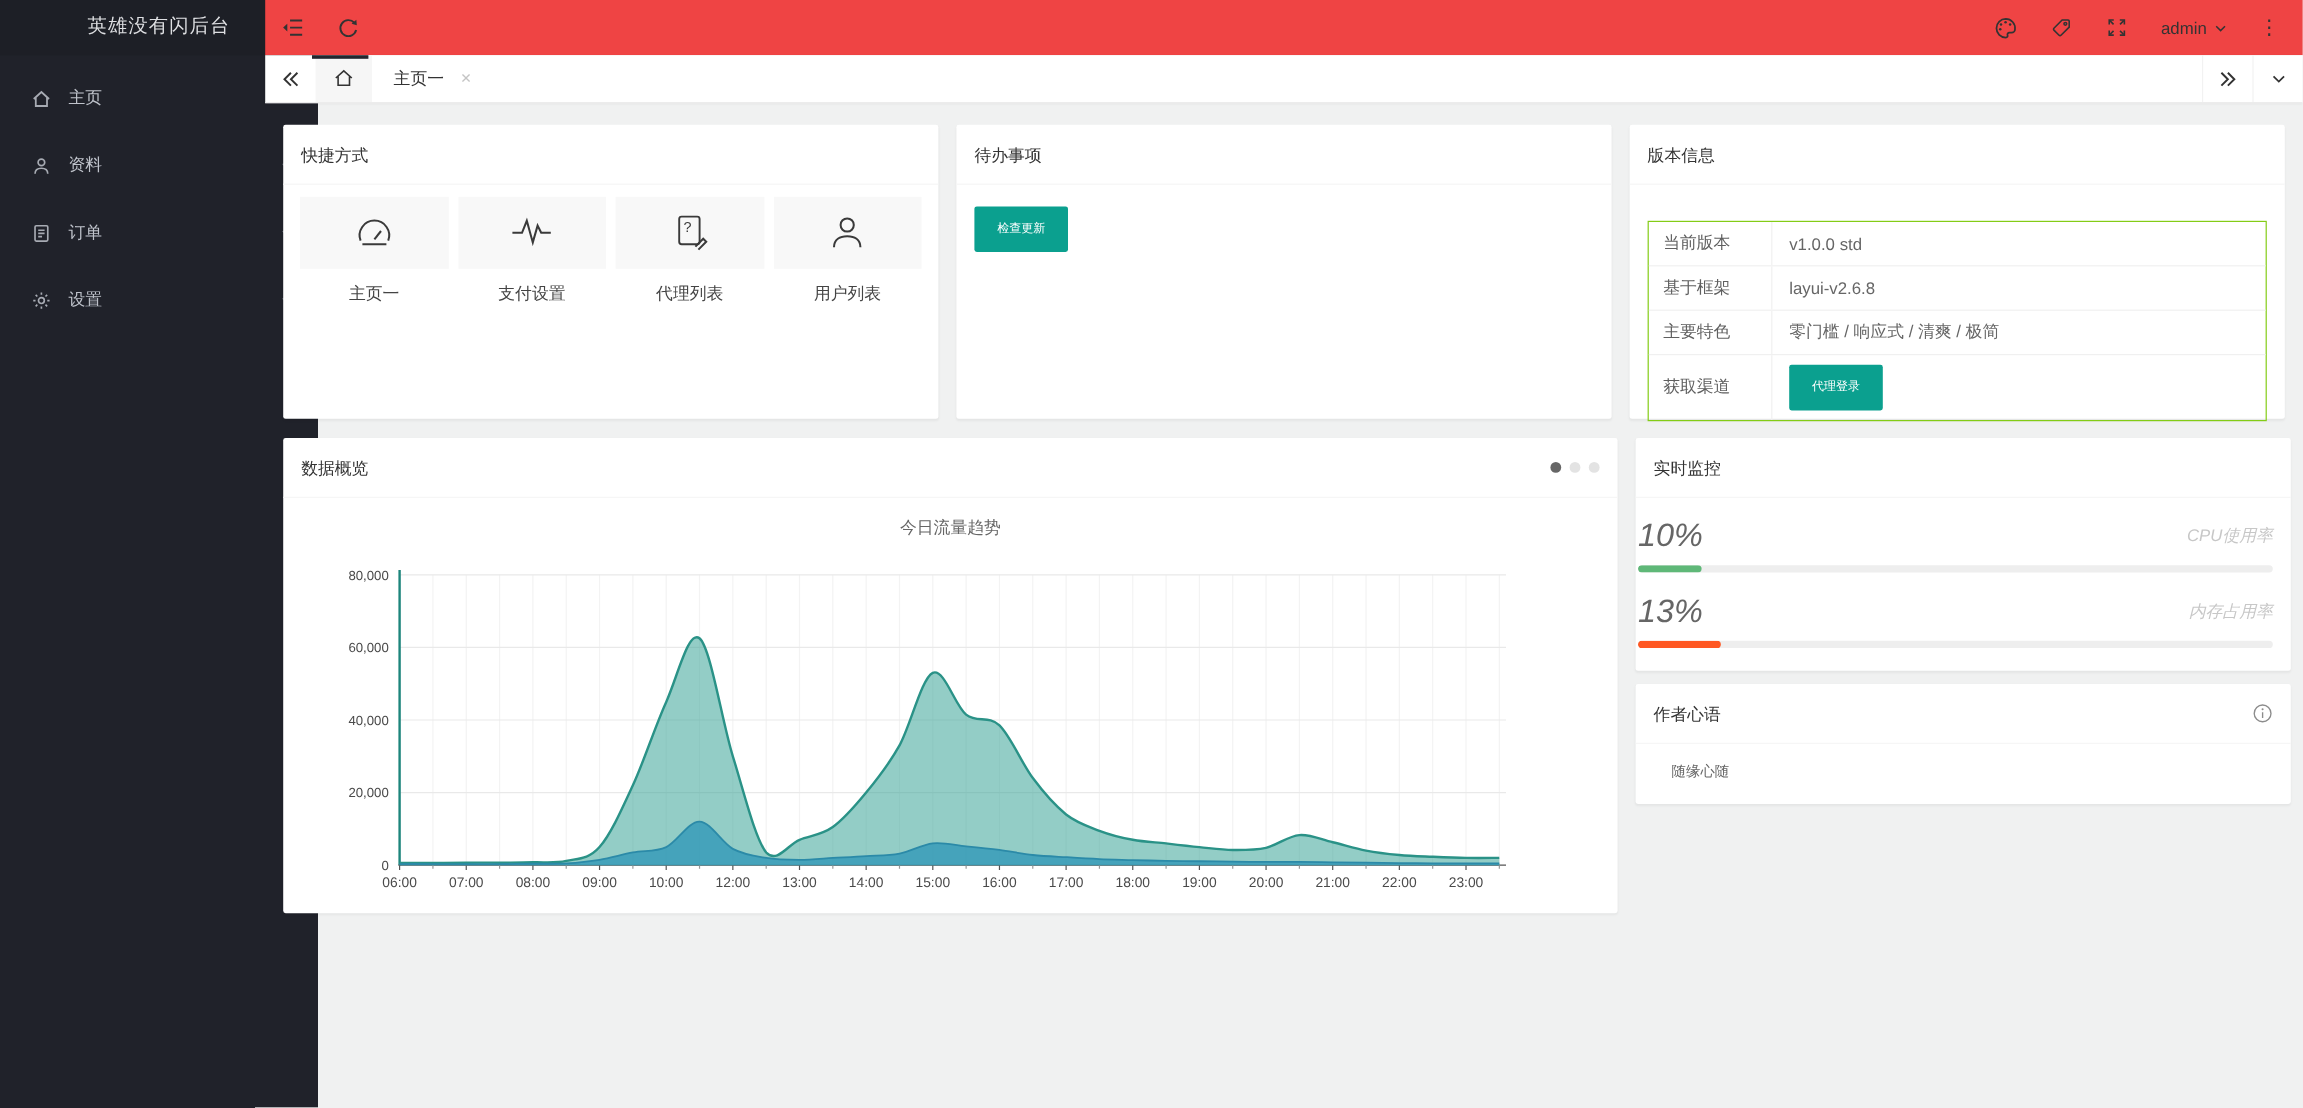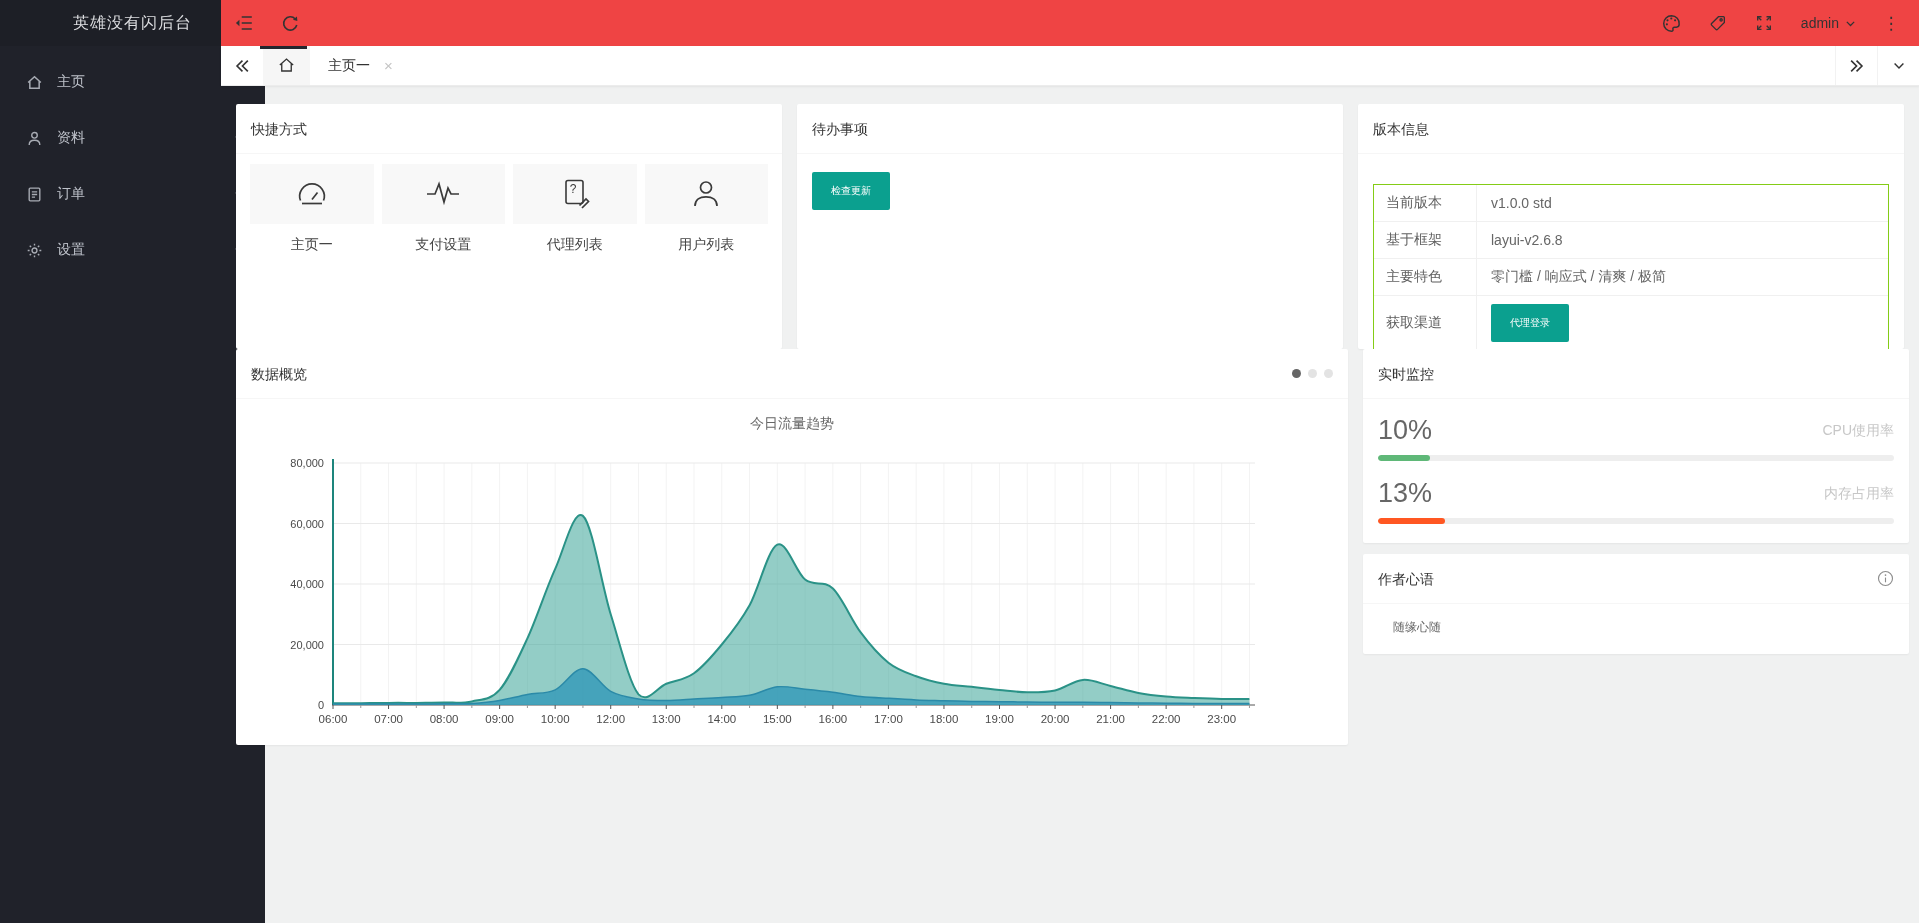--- a/index.html
+++ b/index.html
@@ -35,21 +35,21 @@
   .tab-home { width:47px; background:#f6f6f6; display:flex; align-items:center; justify-content:center; cursor:pointer; flex:none; }
   .tab-home svg { stroke:#333; }
   .tab { display:flex; align-items:center; padding:0 18px; font-size:14px; color:#333; cursor:pointer; }
   .tab .close { margin-left:14px; color:#c4c4c4; font-size:15px; line-height:1; }
   .t-spacer { flex:1; }
   .t-right { border-left:1px solid #f2f2f2; }
 
   
   .content { position:absolute; left:221px; top:86px; width:1698px; height:674px; padding:18px 15px 0 15px; }
   .row1 { display:flex; gap:15px; }
-  .row2 { display:flex; gap:15px; }
+  .row2 { display:flex; gap:15px; margin-top:16px; }
   .card { background:#fff; border-radius:2px; box-shadow:0 1px 2px rgba(0,0,0,.05); }
   .card-h { height:50px; line-height:50px; padding:0 15px; font-size:14px; color:#333; border-bottom:1px solid #f6f6f6; display:flex; align-items:center; }
   .card-h .ttl { flex:1; }
   .c-quick, .c-todo, .c-version { width:546px; height:245px; }
   .c-overview { width:1112px; height:396px; }
   .rightcol { width:546px; display:flex; flex-direction:column; }
   .c-monitor { width:546px; height:194px; }
   .c-author { width:546px; height:100px; margin-top:11px; }
 
   
@@ -72,21 +72,21 @@
   .v-btnrow { padding:8px 14px; }
 
   
   .dots { display:flex; gap:7px; }
   .dot { width:9px; height:9px; border-radius:50%; background:#e3e3e3; cursor:pointer; }
   .dot.active { background:#666; }
   .chart-title { text-align:center; font-size:14px; color:#666; margin-top:16px; }
   #traffic-svg { margin:4px 15px 0 15px; font-family:inherit; }
 
   
-  .mon-body { padding:16px 15px 0 15px; }
+  .mon-body { padding:16px 15px 0 2px;font-style:italic; }
   .metric { margin-bottom:17px; }
   .m-top { display:flex; align-items:center; }
   .m-val { font-size:27px; color:#666; }
   .m-lbl { margin-left:auto; font-size:14px; color:#c7c7c7; }
   .m-track { margin-top:9px; height:6px; border-radius:3px; background:#eee; overflow:hidden; }
   .m-fill { height:6px; border-radius:3px; width:0; }
 
   
   .a-body { padding:15px 15px; font-size:12px; color:#666; }
   .a-quote { padding-left:15px; }

